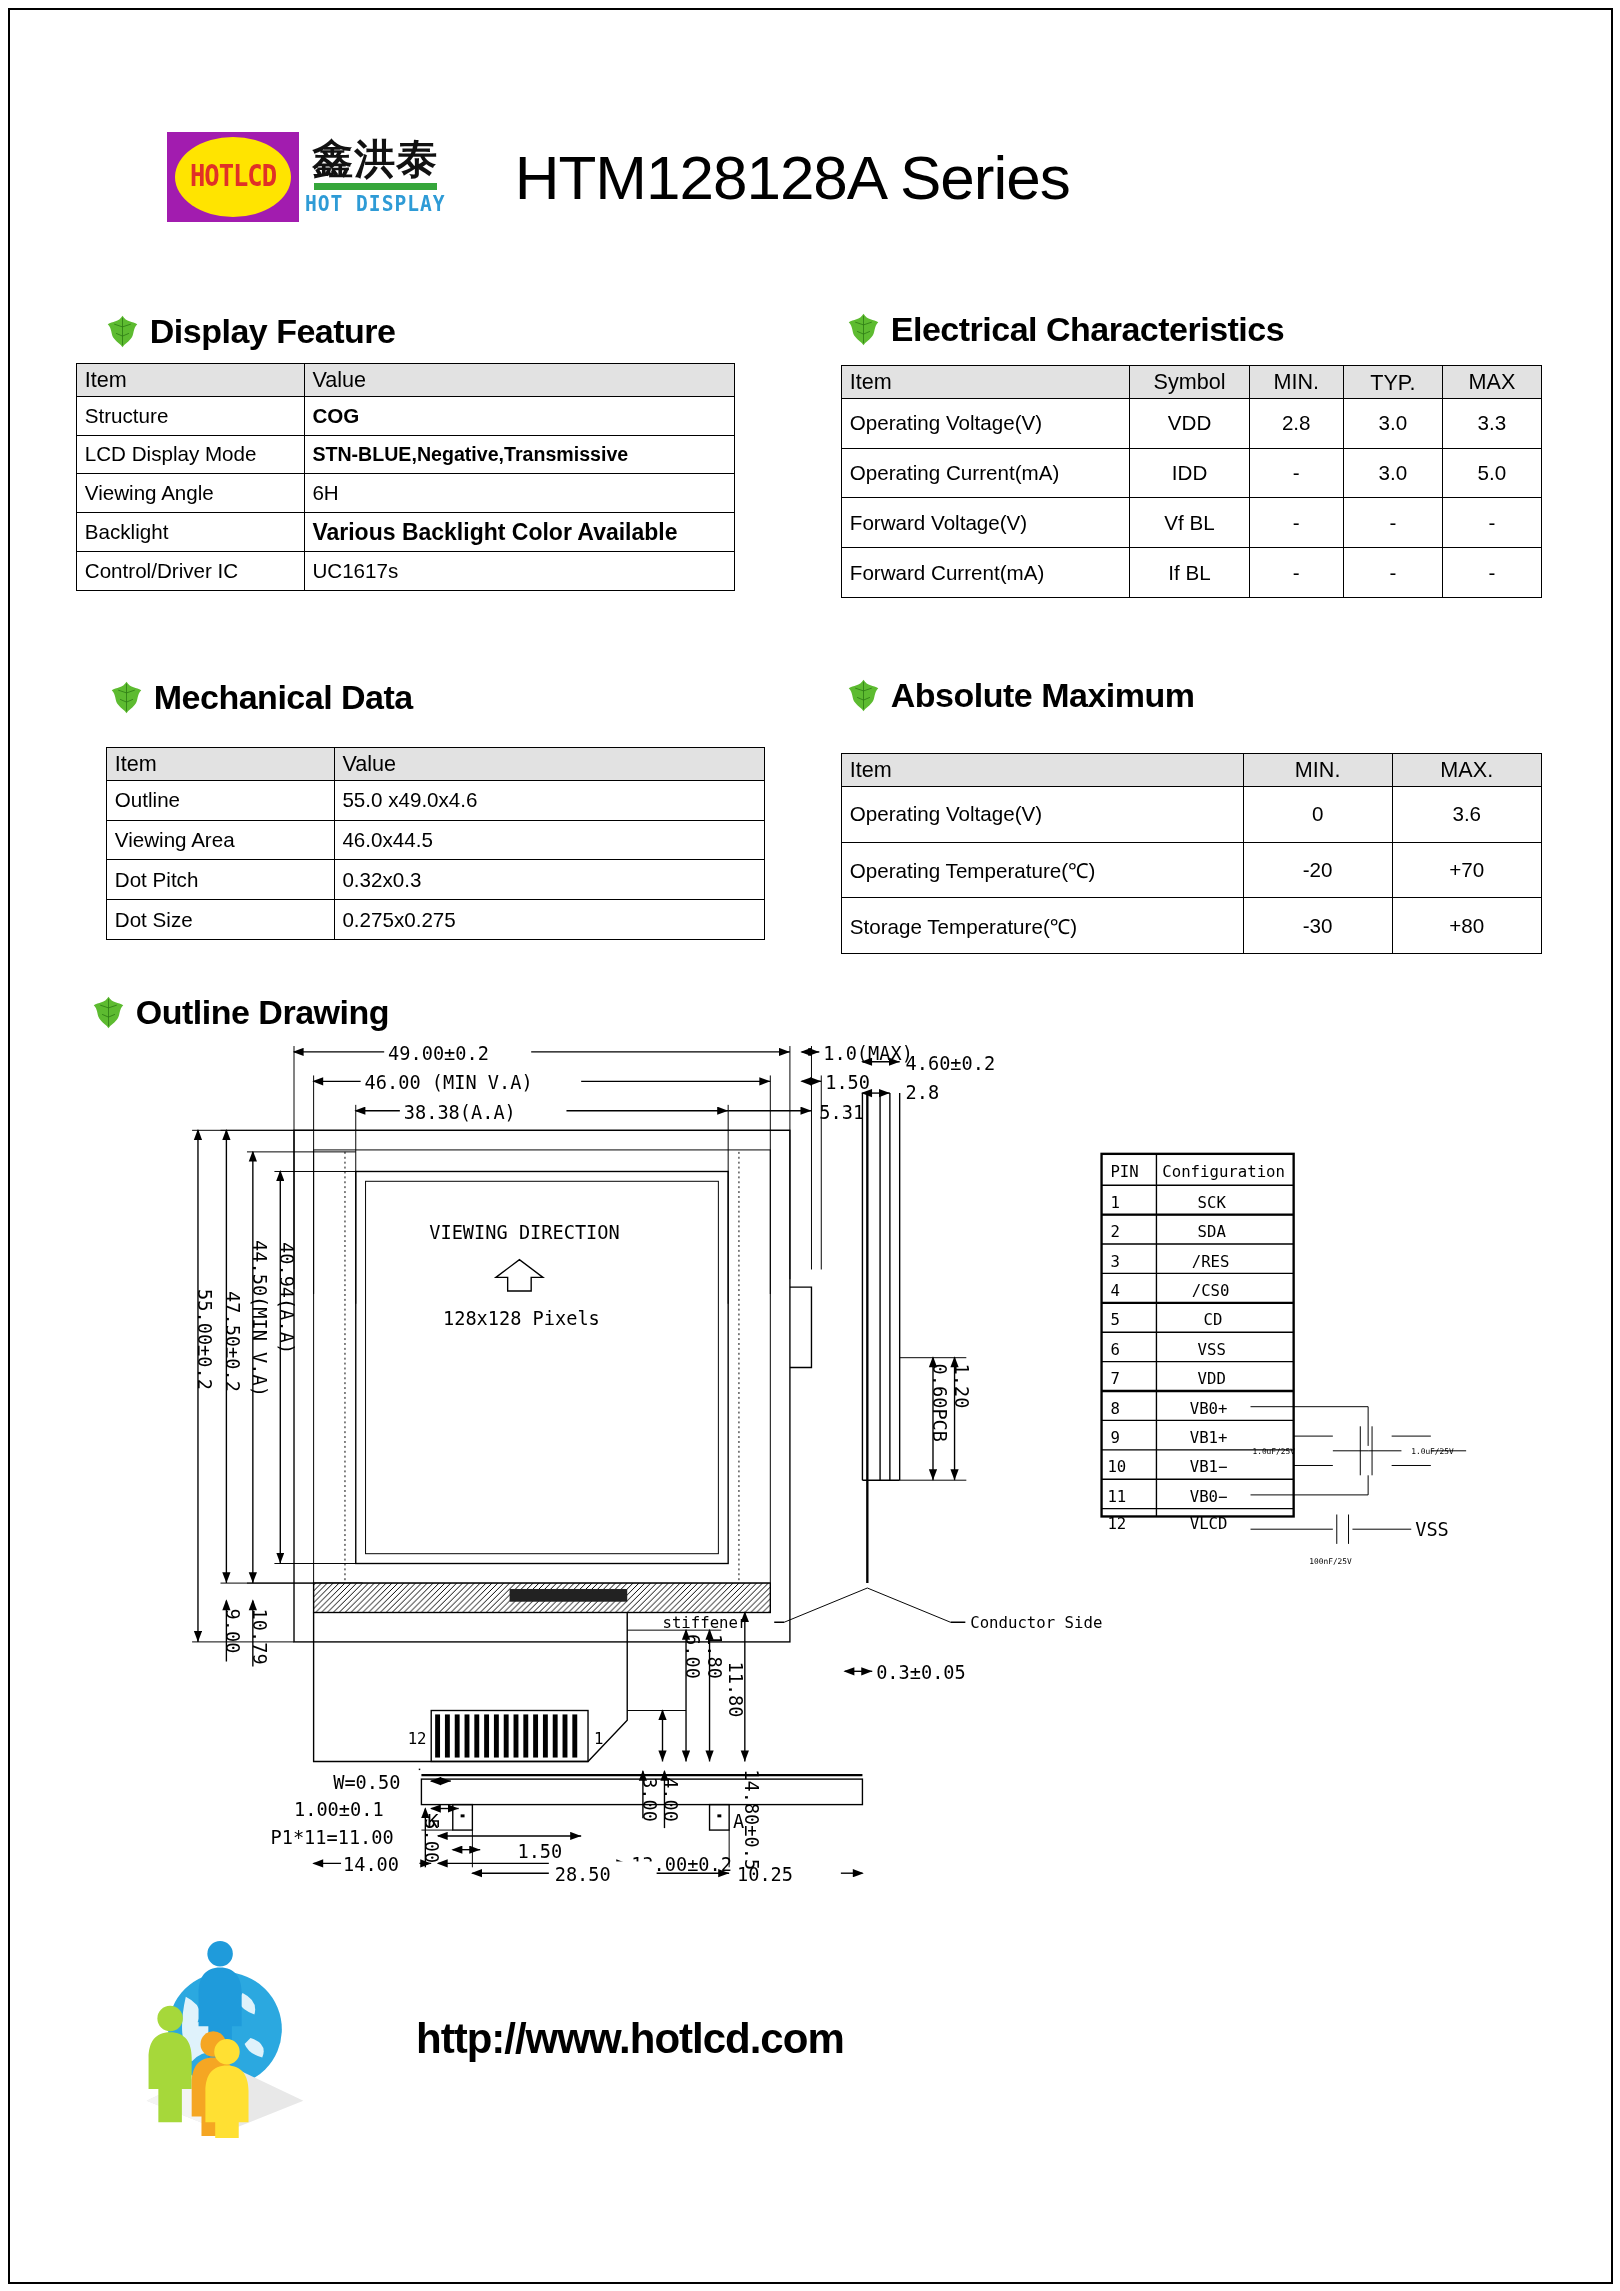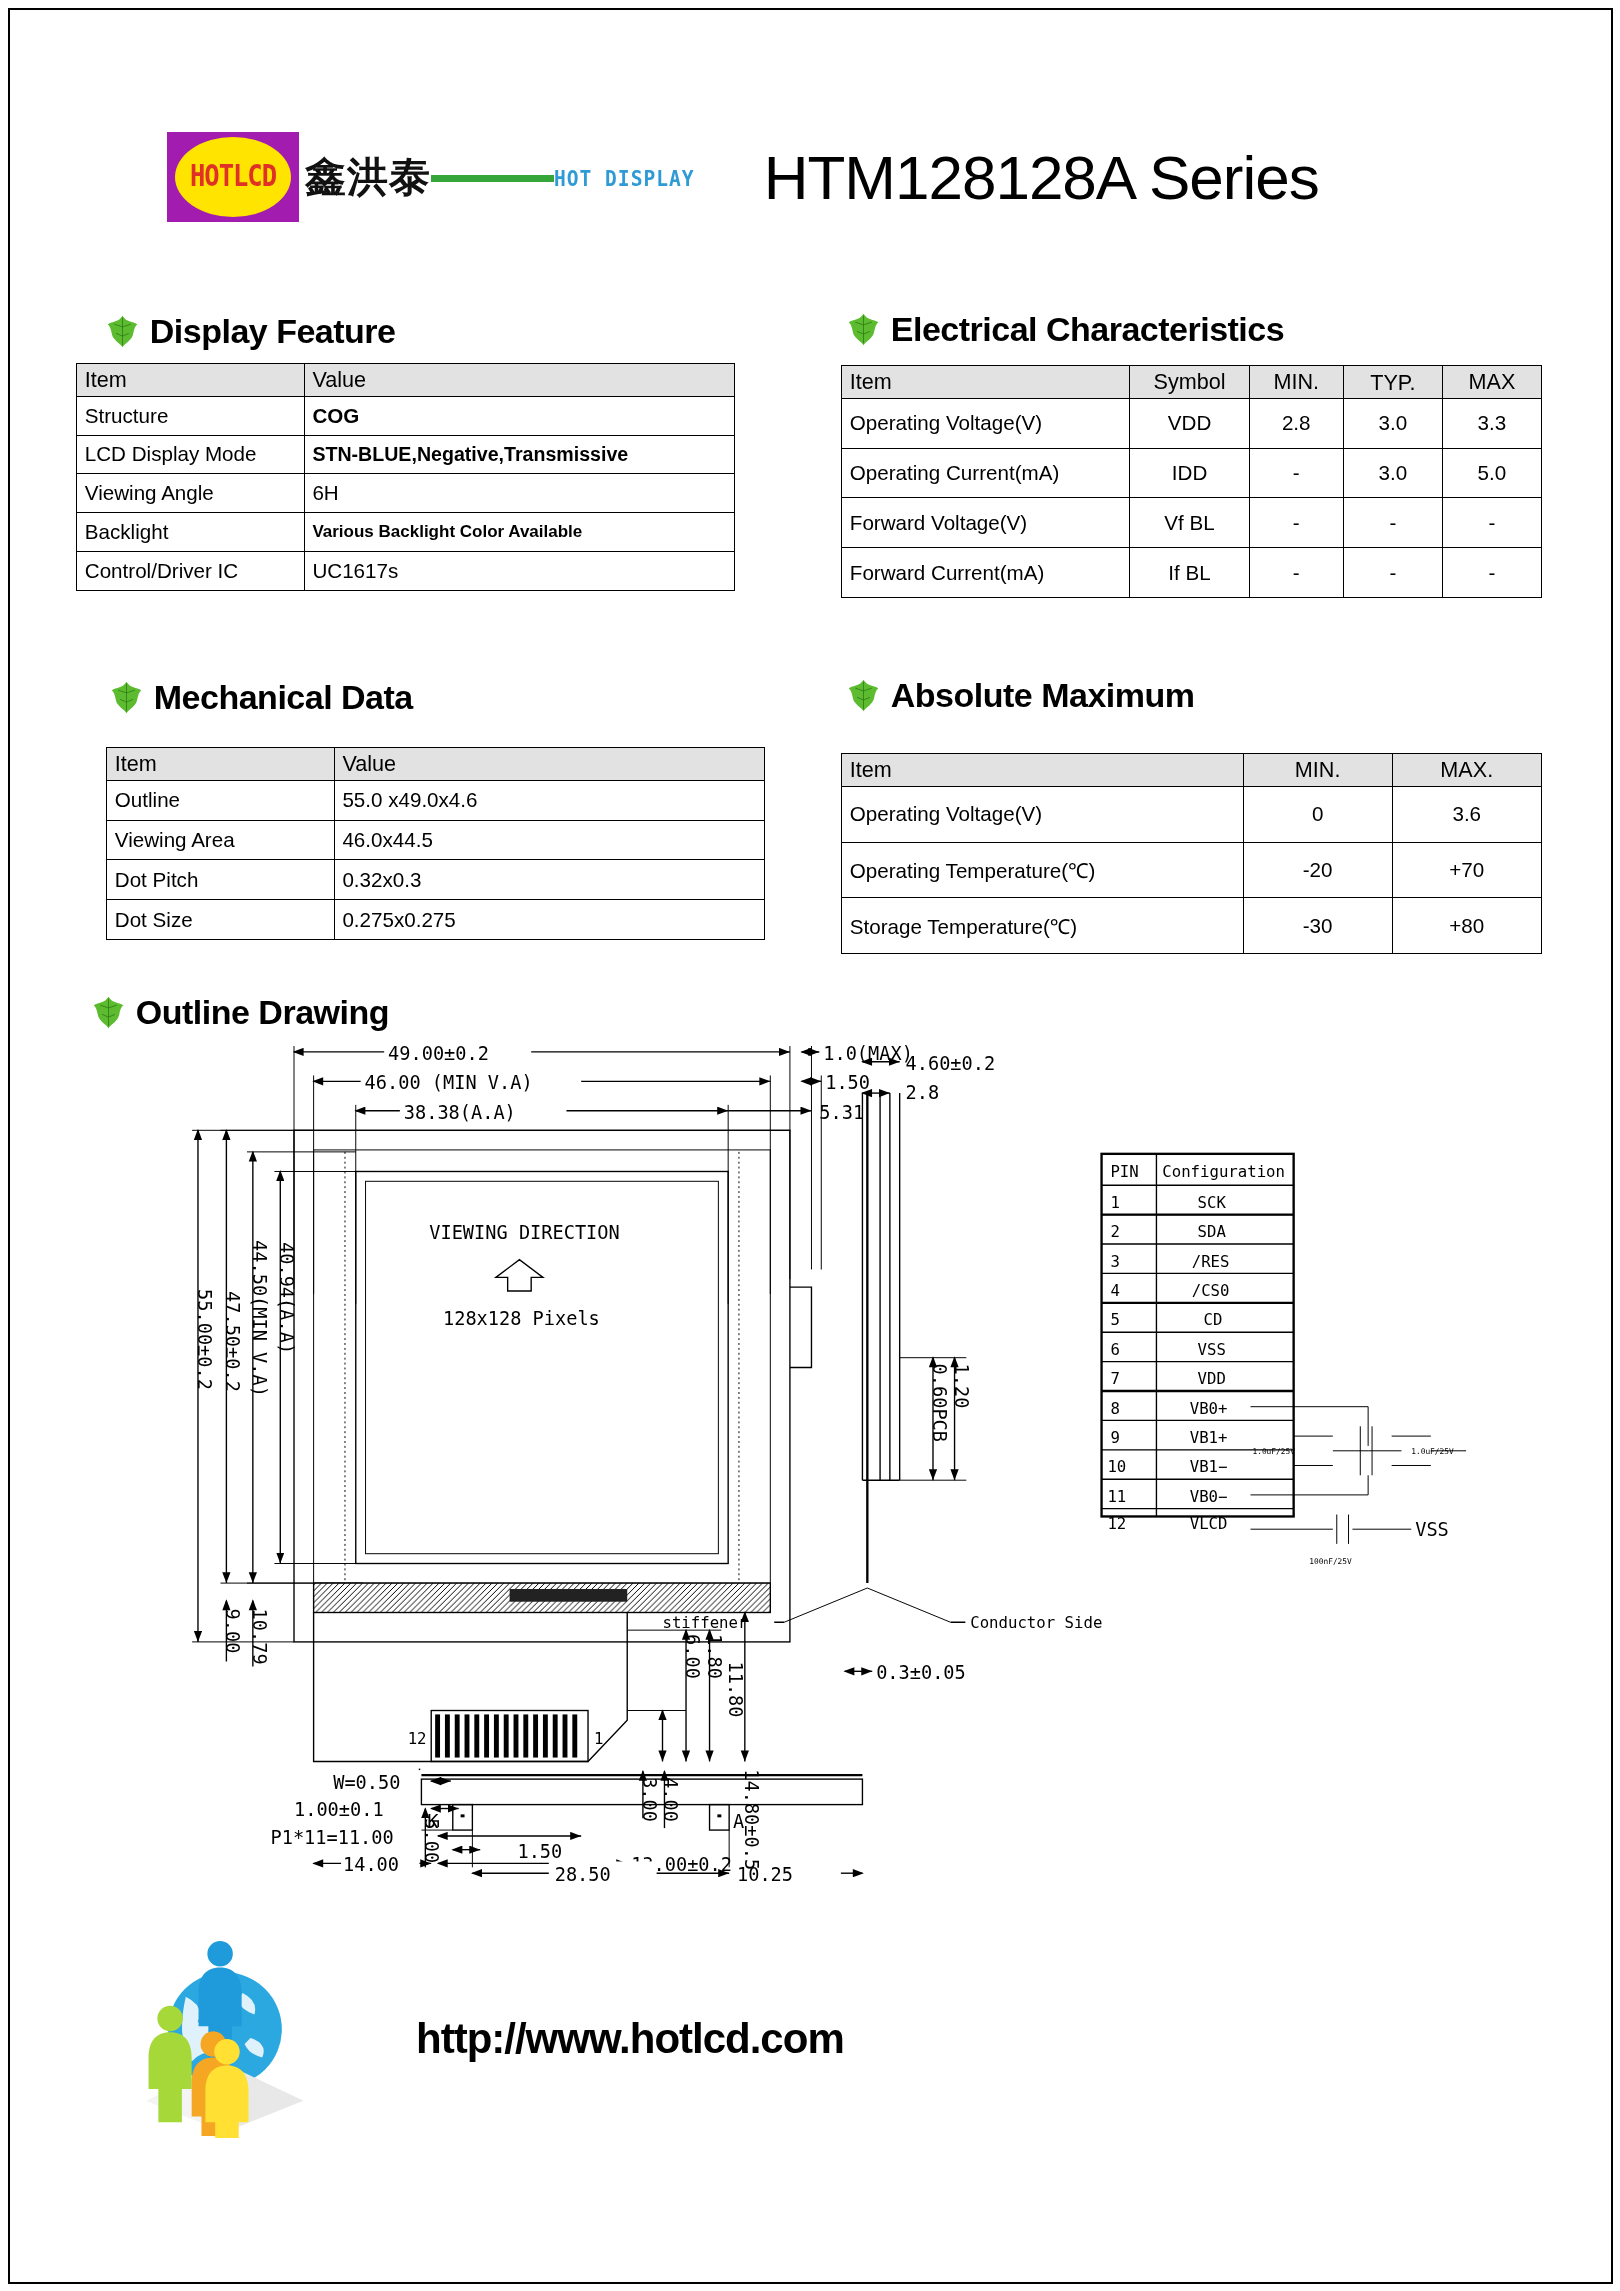--- a/index.html
+++ b/index.html
@@ -23,21 +23,21 @@
   }
   .logo-ellipse{
     width:116px;height:80px;border-radius:50%;background:#FFE400;
     display:flex;align-items:center;justify-content:center;
   }
   .logo-hotlcd{
     font-family:"DejaVu Sans Mono", monospace;font-weight:bold;
     font-size:25.5px;color:#E03127;letter-spacing:-1px;line-height:1;
     transform:scaleY(1.15);
   }
-  .logo-cn-block{margin-left:5.9px;display:flex;flex-direction:row;align-items:center;}
+  .logo-cn-block{margin-left:5.9px;display:flex;flex-direction:column;align-items:center;}
   .logo-cn{
     font-size:41px;font-weight:bold;line-height:1;letter-spacing:1px;
     color:#111;font-family:"DejaVu Sans", sans-serif;
   }
   .logo-greenbar{width:123px;height:6.9px;background:#36A63B;margin-top:2.9px;}
   .logo-hotdisplay{
     font-family:"DejaVu Sans Mono", monospace;font-size:19.6px;font-weight:bold;
     color:#2E9BD6;letter-spacing:1px;margin-top:2px;transform:scaleY(1.1);
   }
   .doc-title{
@@ -163,21 +163,21 @@
   <tr>
     <td>LCD Display Mode</td>
     <td class="b" style="font-size:19.6px;white-space:nowrap;">STN-BLUE,Negative,Transmissive</td>
   </tr>
   <tr>
     <td>Viewing Angle</td>
     <td>6H</td>
   </tr>
   <tr>
     <td>Backlight</td>
-    <td class="b" style="font-size:17px;">Various Backlight Color Available</td>
+    <td class="b" style="font-size:23px;">Various Backlight Color Available</td>
   </tr>
   <tr>
     <td>Control/Driver IC</td>
     <td>UC1617s</td>
   </tr>
 </tbody>
     </table>
 
 <table id="tbl-elec">
   <tbody>

